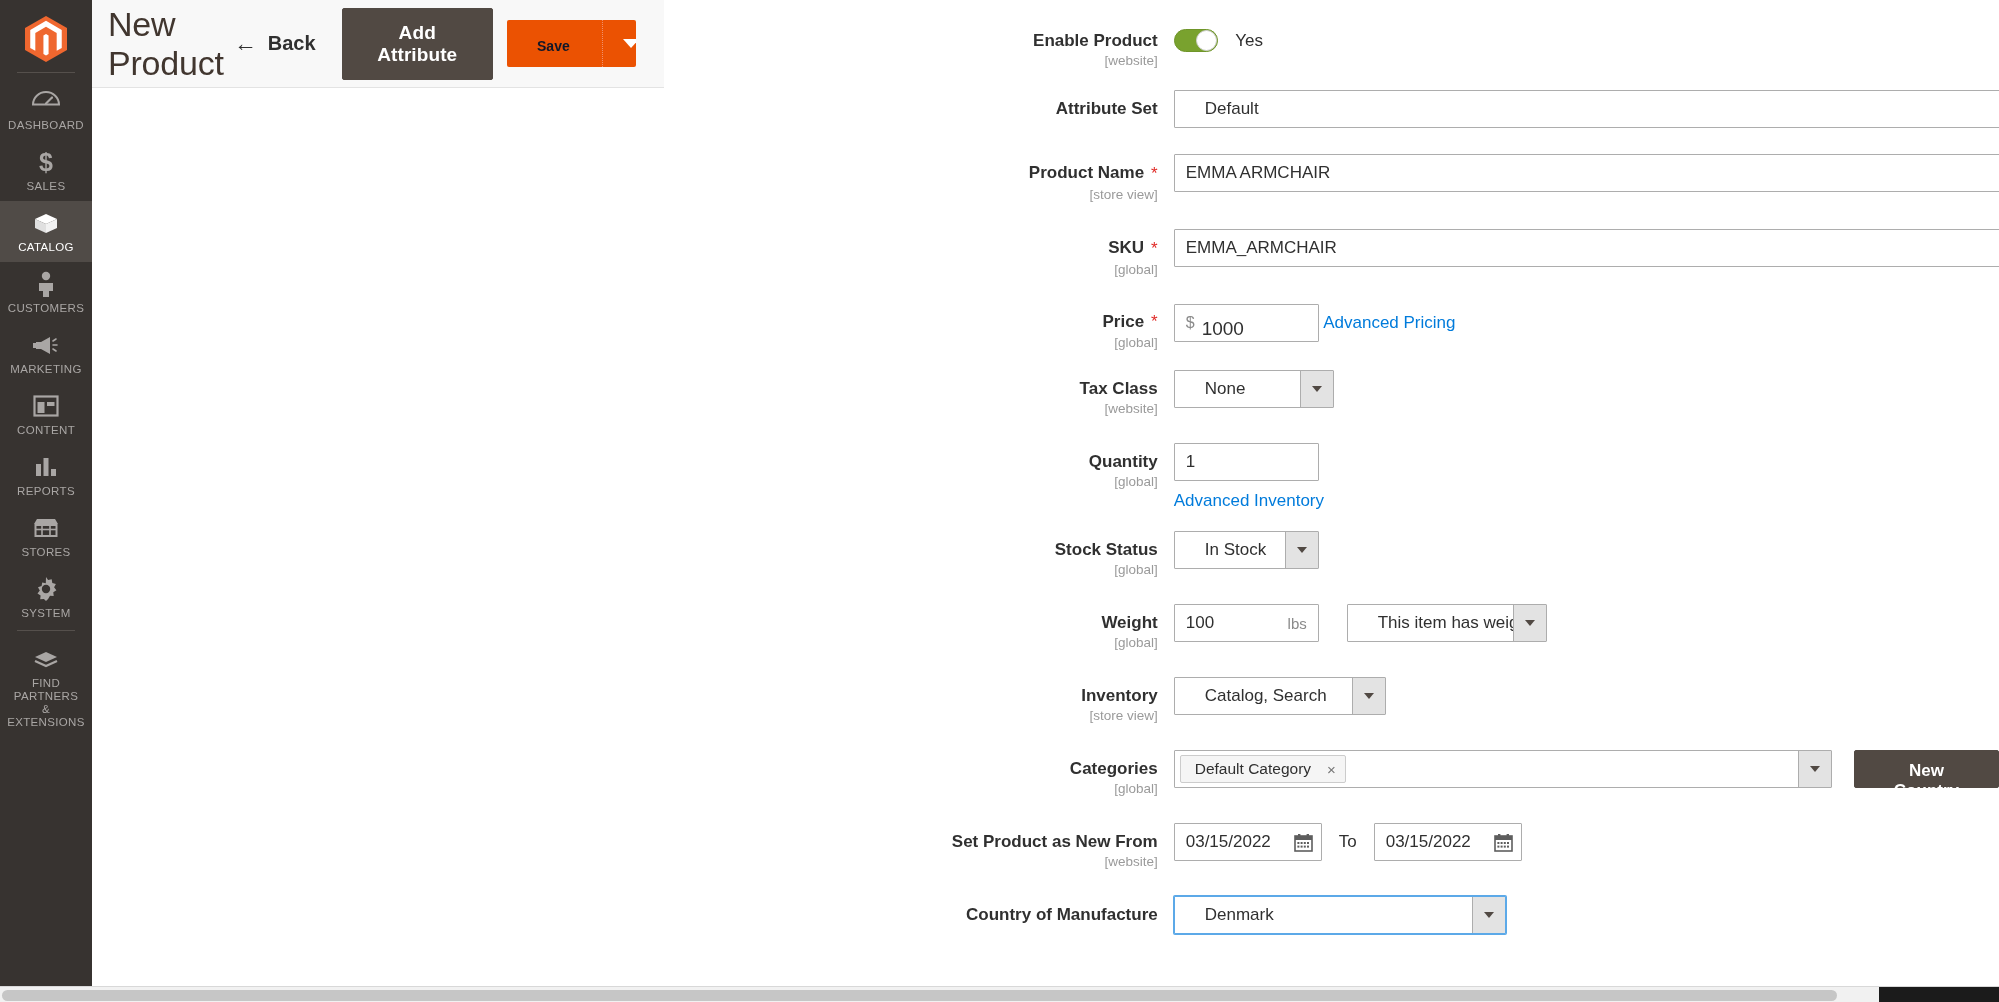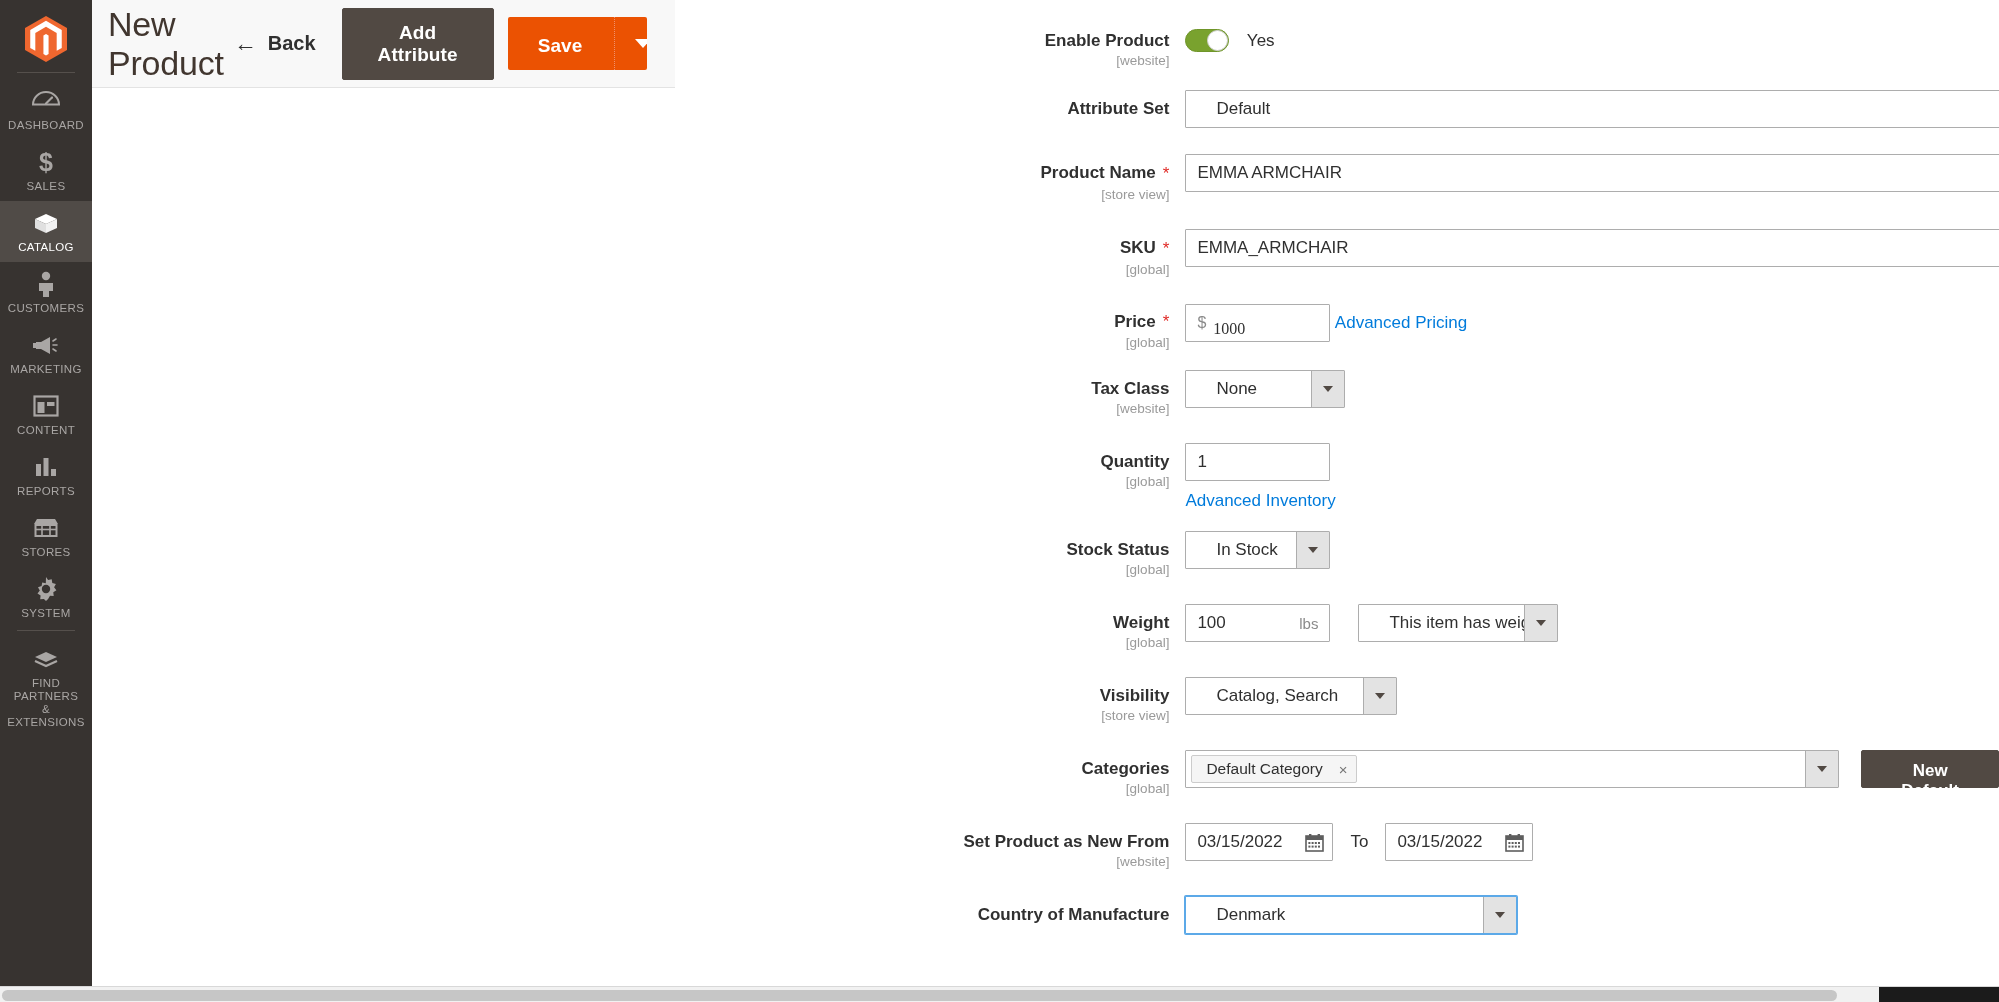--- a/index.html
+++ b/index.html
@@ -66,23 +66,23 @@
   .arrow-left { font-size: 23px; font-weight: 400; line-height: 1; }
   #add-attribute-button {
     background: #514943; color: #ffffff;
     border: 1px solid #514943; border-radius: 2px;
     font-size: 19px; font-weight: 700; font-family: inherit;
     padding: 13px 23px; cursor: pointer; letter-spacing: 0.1px;
     margin-right: 14px;
   }
   #save-split { display: flex; align-items: stretch; border-radius: 2px; overflow: hidden; }
   #save-button {
-    background: #eb5202; color: #ffffff;
+    background: #eb5202; color: #0f172a;
     border: none; border-right: 1px dotted #f0906b;
-    font-size: 19px; font-weight: 700; font-family: inherit;
+    font-size: 14px; font-weight: 700; font-family: inherit;
     padding: 18px 32px 13px 30px; cursor: pointer; letter-spacing: 0.1px;
   }
   #save-dropdown-toggle {
     background: #eb5202; color: #ffffff; border: none;
     padding: 13px 20px; cursor: pointer;
     display: flex; align-items: center; justify-content: center;
   }
   .caret-dn { width: 0; height: 0; border-left: 8px solid transparent; border-right: 8px solid transparent; border-top: 9px solid #ffffff; }
 
   
@@ -150,22 +150,22 @@
     font-size: 17px; color: #007bdb; text-decoration: none; cursor: pointer;
   }
 
   
   .price-box {
     display: inline-flex; align-items: center; height: 38px;
     border: 1px solid #adadad; background: #ffffff; border-radius: 1px; width: 145px;
   }
   .price-cur { font-size: 16px; color: #8a8a8a; padding: 0 7px 0 11px; }
   .price-in {
-    border: none; outline: none; font-size: 16px; color: #303030;
-    font-family: Liberation Serif, serif; width: 100%; background: transparent; padding: 0; margin-top: 13px;
+    border: none; outline: none; font-size: 19px; color: #303030;
+    font-family: Liberation Sans, sans-serif; width: 100%; background: transparent; padding: 0; margin-top: 13px;
   }
 
   
   .weight-box {
     display: inline-flex; align-items: center; height: 38px; width: 145px;
     border: 1px solid #adadad; background: #ffffff; border-radius: 1px;
   }
   .weight-in {
     border: none; outline: none; font-size: 17px; color: #303030;
     font-family: inherit; flex: 1; min-width: 0; background: transparent; padding: 0 4px 0 11px;
@@ -479,21 +479,21 @@
             <span class="sel-text">This item has weight</span>
             <span class="sel-btn">
                 <span class="caret-sm"></span>
               </span>
           </div>
         </div>
       </div>
 
       <div class="field-row" style="margin-bottom:27px;">
         <div class="label-col">
-          <span class="label-main">Visibility</span>
+          <span class="label-main">Inventory</span>
           <span class="label-scope">[store view]</span>
         </div>
         <div class="control-col">
           <div class="sel-wrap" style="width:212px;">
             <span class="sel-text">Catalog, Search</span>
             <span class="sel-btn">
                 <span class="caret-sm"></span>
               </span>
           </div>
         </div>
@@ -509,21 +509,21 @@
             <div class="ms-field">
               <span class="chip">
                 <span>Default Category</span>
                 <span class="chip-x">×</span>
               </span>
             </div>
             <span class="sel-btn">
                 <span class="caret-sm"></span>
               </span>
           </div>
-          <button id="new-category-button">New Default</button>
+          <button id="new-category-button">New Country</button>
         </div>
       </div>
 
       <div class="field-row" style="margin-bottom:27px;">
         <div class="label-col">
           <span class="label-main">Set Product as New From</span>
           <span class="label-scope">[website]</span>
         </div>
         <div class="control-col" style="display:flex; align-items:center;">
           <div class="date-box">

